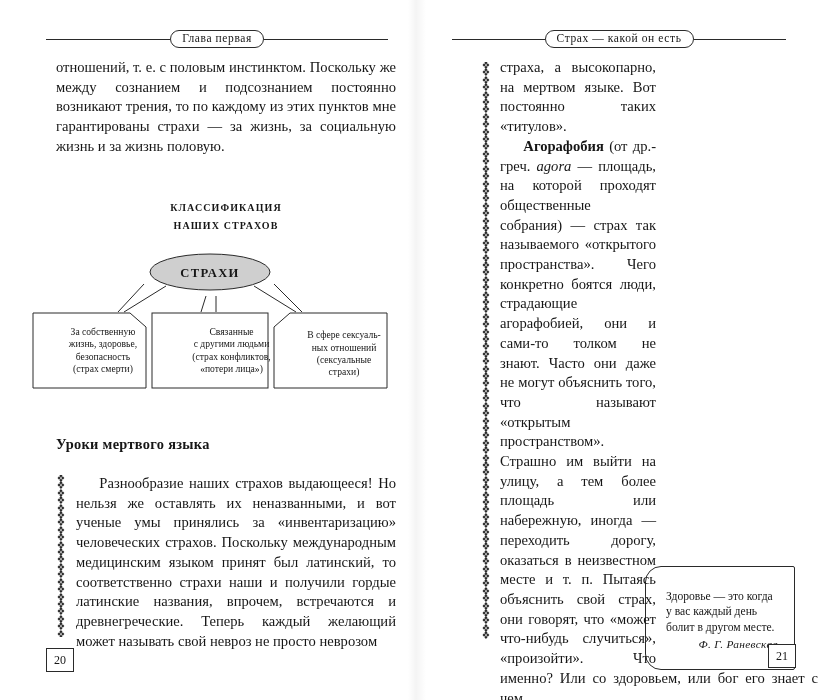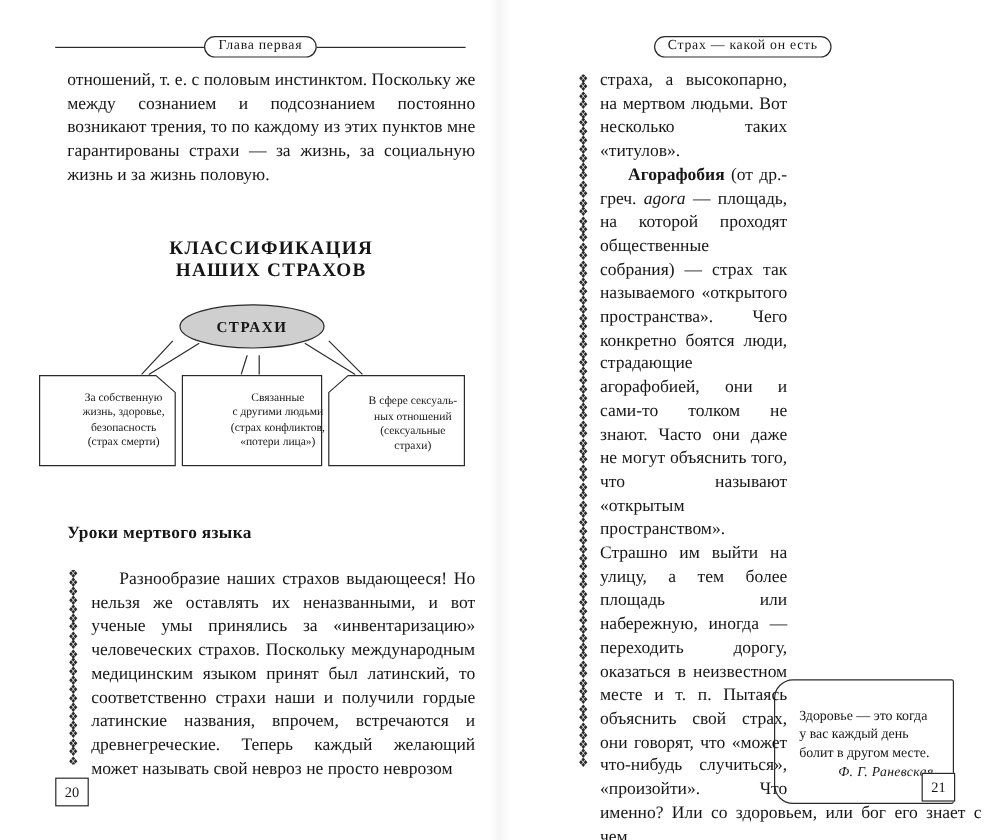--- a/index.html
+++ b/index.html
@@ -86,21 +86,21 @@
     user-select: none;
   }
   .ornament span { display: block; transform: scaleX(0.85); }
 
   
   .cls-title {
     position: absolute;
     left: 0; right: 0;
     text-align: center;
     font-weight: bold;
-    font-size: 16px;
+    font-size: 10px;
     line-height: 19px;
     letter-spacing: 1.1px;
   }
 
   
   .diagram { position: absolute; left: 20px; top: 246px; width: 380px; height: 150px; }
   .diagram svg { position: absolute; left: 0; top: 0; }
   .ellipse-label {
     position: absolute;
     left: 0; right: 0; top: 20px;
@@ -270,21 +270,21 @@
 
     <div class="col" style="left:76px; top:474px; width:320px;">
       <p class="ind">Разнообразие наших страхов выдающееся! Но нельзя же оставлять их неназванными, и вот ученые умы принялись за «инвентаризацию» человеческих страхов. Поскольку международным медицинским языком принят был латинский, то соответственно страхи наши и получили гордые латинские названия, впрочем, встречаются и древнегреческие. Теперь каждый желающий может называть свой невроз не просто неврозом</p>
     </div>
 
     <div class="folio" style="left:46px; top:648px;">20</div>
   </div>
 
   <div class="page page-right">
 
-    <div class="runhead" style="top:28px; left:30px; right:46px;flex-direction:column;">
+    <div class="runhead" style="top:28px; left:30px; right:46px;">
       <div class="rule"></div>
       <div class="runhead-label">Страх — какой он есть</div>
       <div class="rule"></div>
     </div>
 
     <div class="ornament" style="left:58px; top:62px; height:580px;">
       <span>❖</span>
         <span>❖</span>
         <span>❖</span>
         <span>❖</span>
@@ -365,21 +365,21 @@
     </div>
 
     <div class="quotebox" style="left:223px; top:566px; width:150px; height:104px;">
       <p class="qtext">Здоровье — это когда у вас каждый день болит в другом месте.</p>
       <p class="qattr">Ф. Г. Раневская</p>
     </div>
 
     <div class="col" style="left:78px; top:58px; width:318px;">
       <div style="float:right; width:162px; height:108px; shape-outside: inset(0); margin-top:502px;"></div>
 
-      <p>страха, а высокопарно, на мертвом людьми. Вот несколько таких «титулов».</p>
+      <p>страха, а высокопарно, на мертвом языке. Вот постоянно таких «титулов».</p>
 
       <p class="ind"><b class="term">Агорафобия</b><span> (от др.-греч. </span><i class="lat">agora</i><span> — площадь, на которой проходят общественные собрания) — страх так называемого «открытого пространства». Чего конкретно боятся люди, страдающие агорафобией, они и сами-то толком не знают. Часто они даже не могут объяснить того, что называют «открытым пространством». Страшно им выйти на улицу, а тем более площадь или набережную, иногда — переходить дорогу, оказаться в неизвестном месте и т. п. Пытаясь объяснить свой страх, они говорят, что «может что-нибудь случиться», «произойти». Что именно? Или со здоровьем, или бог его знает с чем.</span></p>
 
     </div>
 
     <div class="folio" style="left:346px; top:644px;">21</div>
   </div>
 
   <div class="gutter"></div>
 </div>

